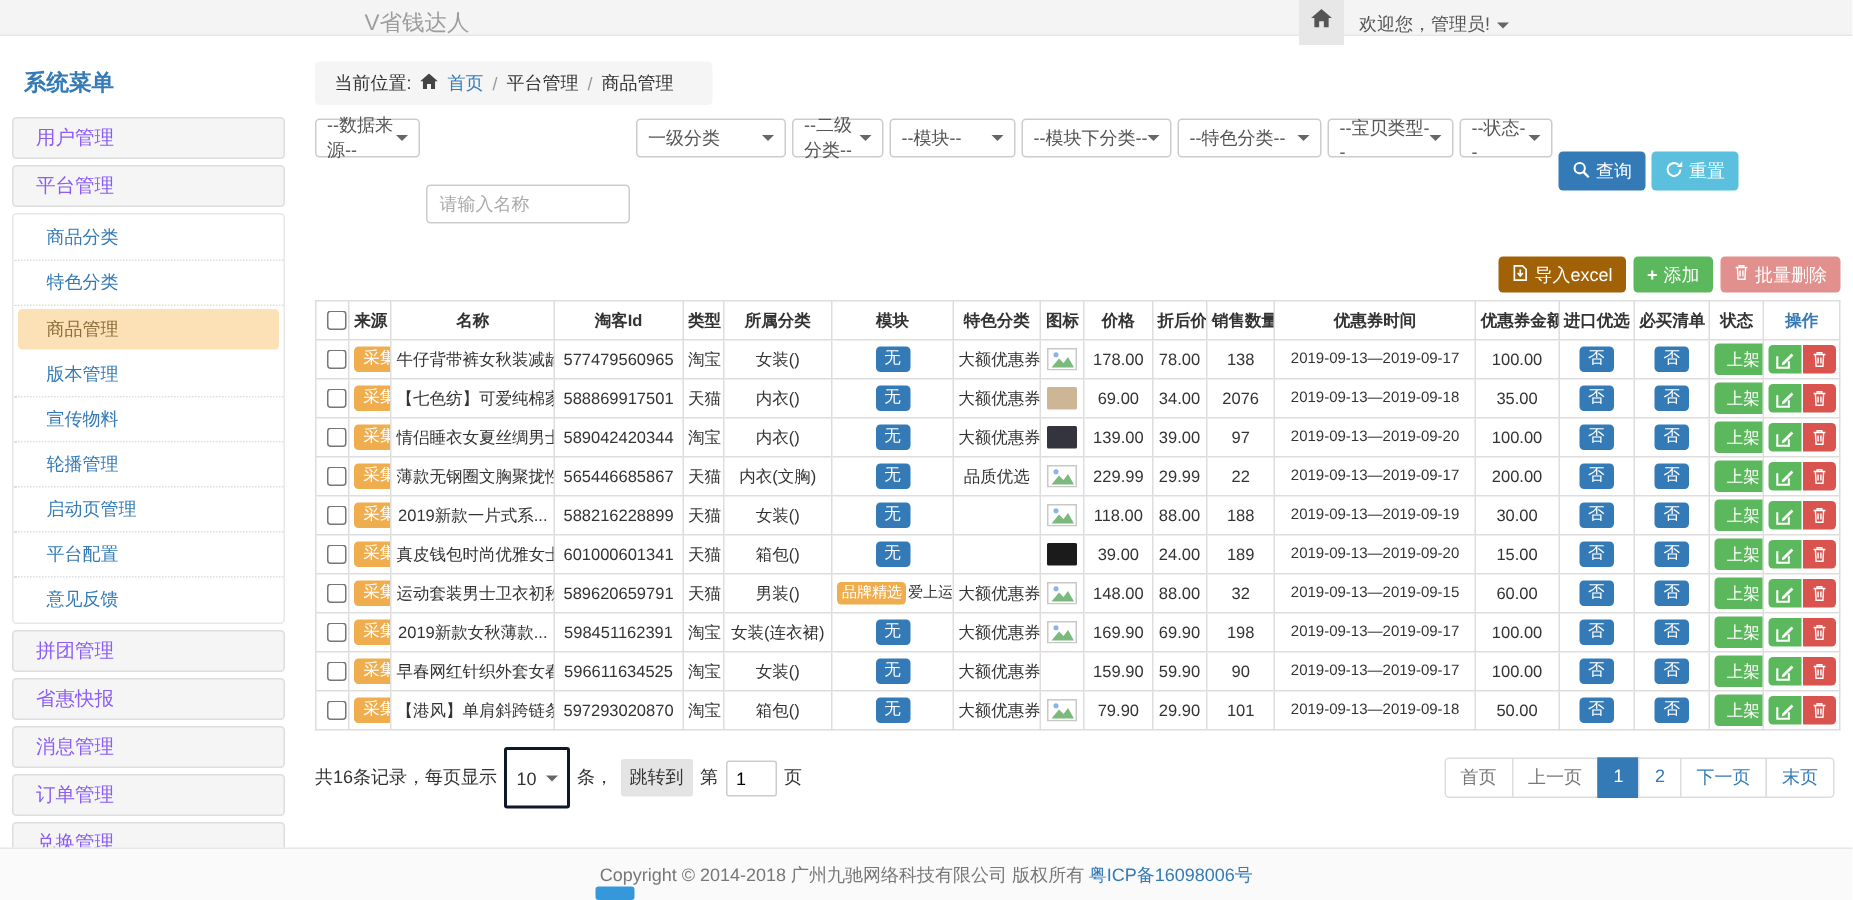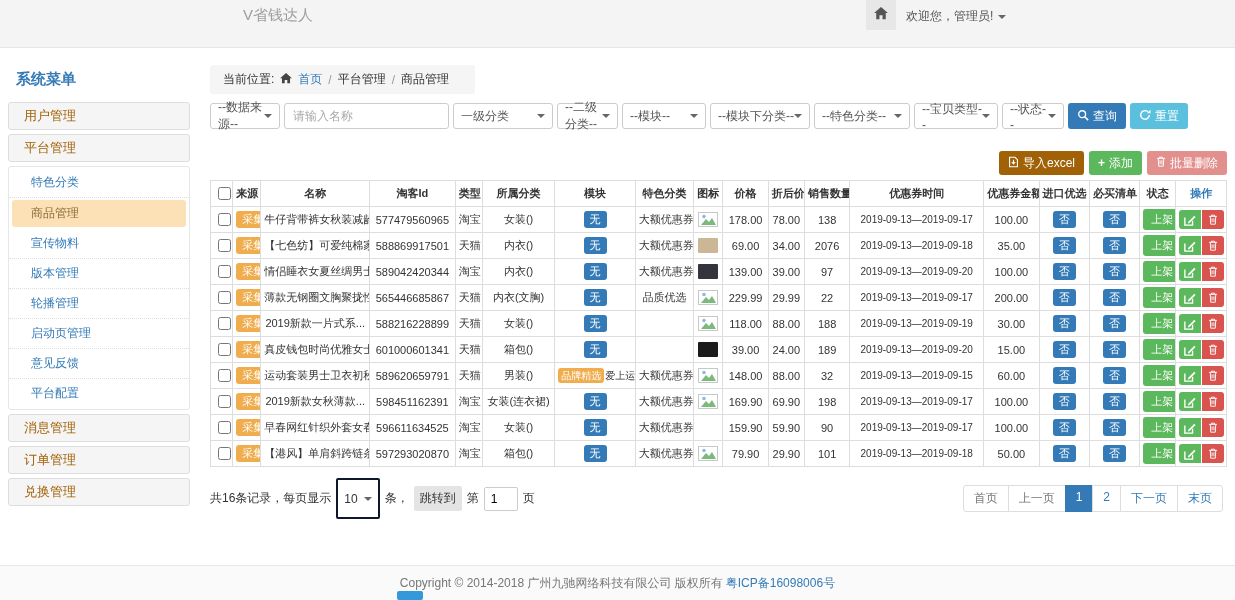--- a/index.html
+++ b/index.html
@@ -2,34 +2,34 @@
 <html><head>
 <meta charset="utf-8">
 <style>
   * { box-sizing: border-box; }
   html,body { margin:0; padding:0; }
   body {
     width:1235px; height:600px; position:relative; overflow:hidden;
     background:#fff; font-family:"Liberation Sans","DejaVu Sans",sans-serif; color:#333;
   }
   
-  .topbar { height:48px; background:#f4f4f4; border-bottom:1px solid #e7e7e7; position:relative; }
+  .topbar { height:24px; background:#f4f4f4; border-bottom:1px solid #e7e7e7; position:relative; }
   .app-title { position:absolute; left:243px; top:6px; font-size:15px; color:#9d9d9d; }
   .home-box { position:absolute; left:866px; top:0; width:30px; height:30px; background:#e7e7e7;
     display:flex; align-items:center; justify-content:center; cursor:pointer; }
   .welcome { position:absolute; left:906px; top:8px; font-size:12px; color:#555; display:flex; align-items:center; gap:5px; cursor:pointer; }
   .caret { width:0; height:0; border-left:4px solid transparent; border-right:4px solid transparent; border-top:4px solid #666; display:inline-block; }
   
   .wrap { display:flex; padding:17px 8px 0 8px; }
   .sidebar { width:182px; flex:none; }
   .main { flex:1; margin-left:20px; min-width:0; }
   
   .sb-title { color:#337ab7; font-weight:bold; font-size:15px; padding:5px 8px 13px 8px; }
   .sb-group { background:#f5f5f5; border:1px solid #ddd; border-radius:3px; height:28px; line-height:26px;
-    padding:0 15px; font-size:13px; color:#a16207; margin-bottom:4px; cursor:pointer; }
+    padding:0 15px; font-size:13px; color:#8b5cf6; margin-bottom:4px; cursor:pointer; }
   .sb-sub { border:1px solid #e7e7e7; border-radius:3px; margin-bottom:4px; background:#fff; padding:1px 0; }
   .sb-link { padding:6px 0 6px 22px; font-size:12px; color:#337ab7; cursor:pointer; }
   .sb-link:not(:last-child):not(.active) { border-bottom:1px dotted #ddd; }
   .sb-link.active { background:#fbe1b5; color:#8a6d3b; margin:2px 3px; padding:5px 0 5px 19px; border-radius:3px; }
   
   .breadcrumb { background:#f5f5f5; border-radius:3px; width:fit-content; padding:6px 26px 6px 13px;
     font-size:12px; color:#333; display:flex; align-items:center; gap:6px; margin-bottom:9px; }
   .breadcrumb .link { color:#337ab7; cursor:pointer; }
   .breadcrumb .sep { color:#999; }
   
@@ -104,29 +104,32 @@
 </div>
 
 <div class="wrap">
 
   <aside class="sidebar">
     <div class="sb-title">系统菜单</div>
     <div id="sb-items">
         <div class="sb-group">用户管理</div>
         <div class="sb-group">平台管理</div>
         <div class="sb-sub">
+          <div class="sb-link">商品分类</div>
           <div class="sb-link">特色分类</div>
           <div class="sb-link active">商品管理</div>
+          <div class="sb-link">版本管理</div>
           <div class="sb-link">宣传物料</div>
-          <div class="sb-link">版本管理</div>
           <div class="sb-link">轮播管理</div>
           <div class="sb-link">启动页管理</div>
+          <div class="sb-link">平台配置</div>
           <div class="sb-link">意见反馈</div>
-          <div class="sb-link">平台配置</div>
         </div>
+        <div class="sb-group">拼团管理</div>
+        <div class="sb-group">省惠快报</div>
         <div class="sb-group">消息管理</div>
         <div class="sb-group">订单管理</div>
         <div class="sb-group">兑换管理</div>
       </div>
   </aside>
 
   <main class="main">
     <div class="breadcrumb">
       <span>当前位置:</span>
       <span><svg width="12" height="11" viewBox="0 0 16 15">
@@ -138,21 +141,21 @@
       <span class="sep">/</span>
       <span>商品管理</span>
     </div>
 
     <div class="filters">
       <span id="filter-controls" style="display:flex;gap:4px;">
           <div class="fselect" style="width: 70px;">
             <span>--数据来源--</span>
             <span class="caret"></span>
           </div>
-          <input class="finput" placeholder="请输入名称" style="width: 165px;">
+          <input class="finput" placeholder="请输入名称" style="width: 136px; margin-top: 44px;">
           <div class="fselect" style="width: 100px;">
             <span>一级分类</span>
             <span class="caret"></span>
           </div>
           <div class="fselect" style="width: 61px;">
             <span>--二级分类--</span>
             <span class="caret"></span>
           </div>
           <div class="fselect" style="width: 84px;">
             <span>--模块--</span>

